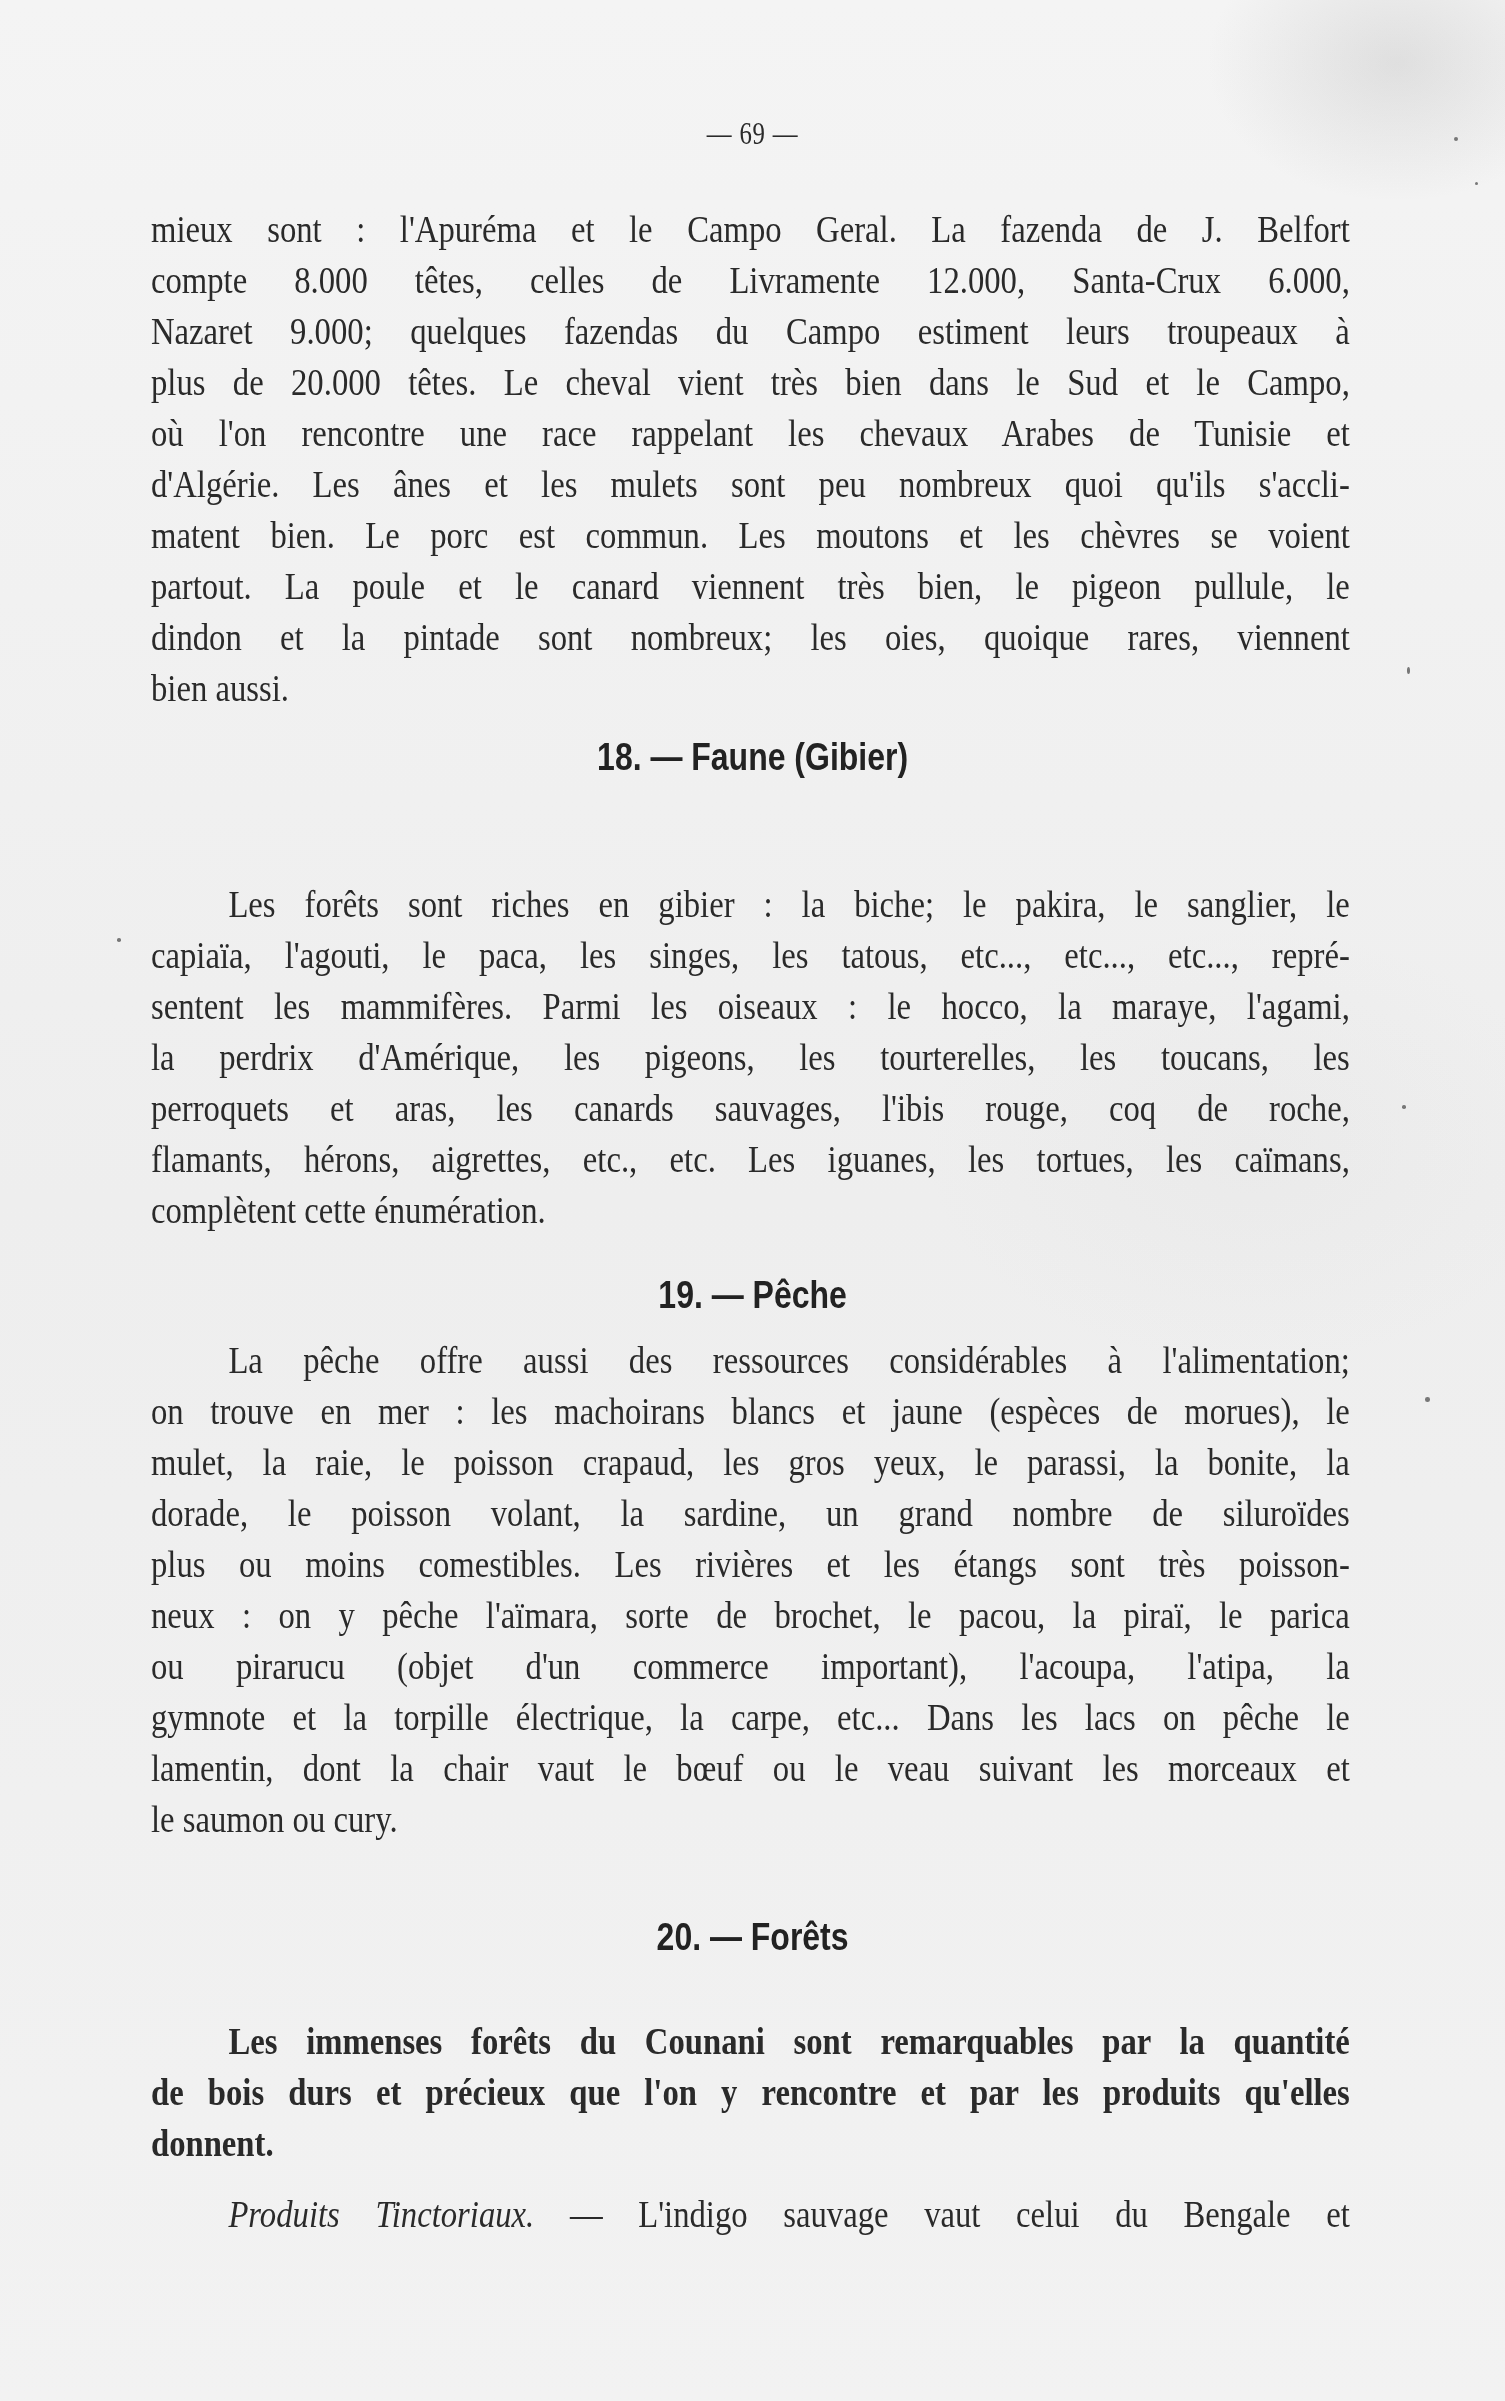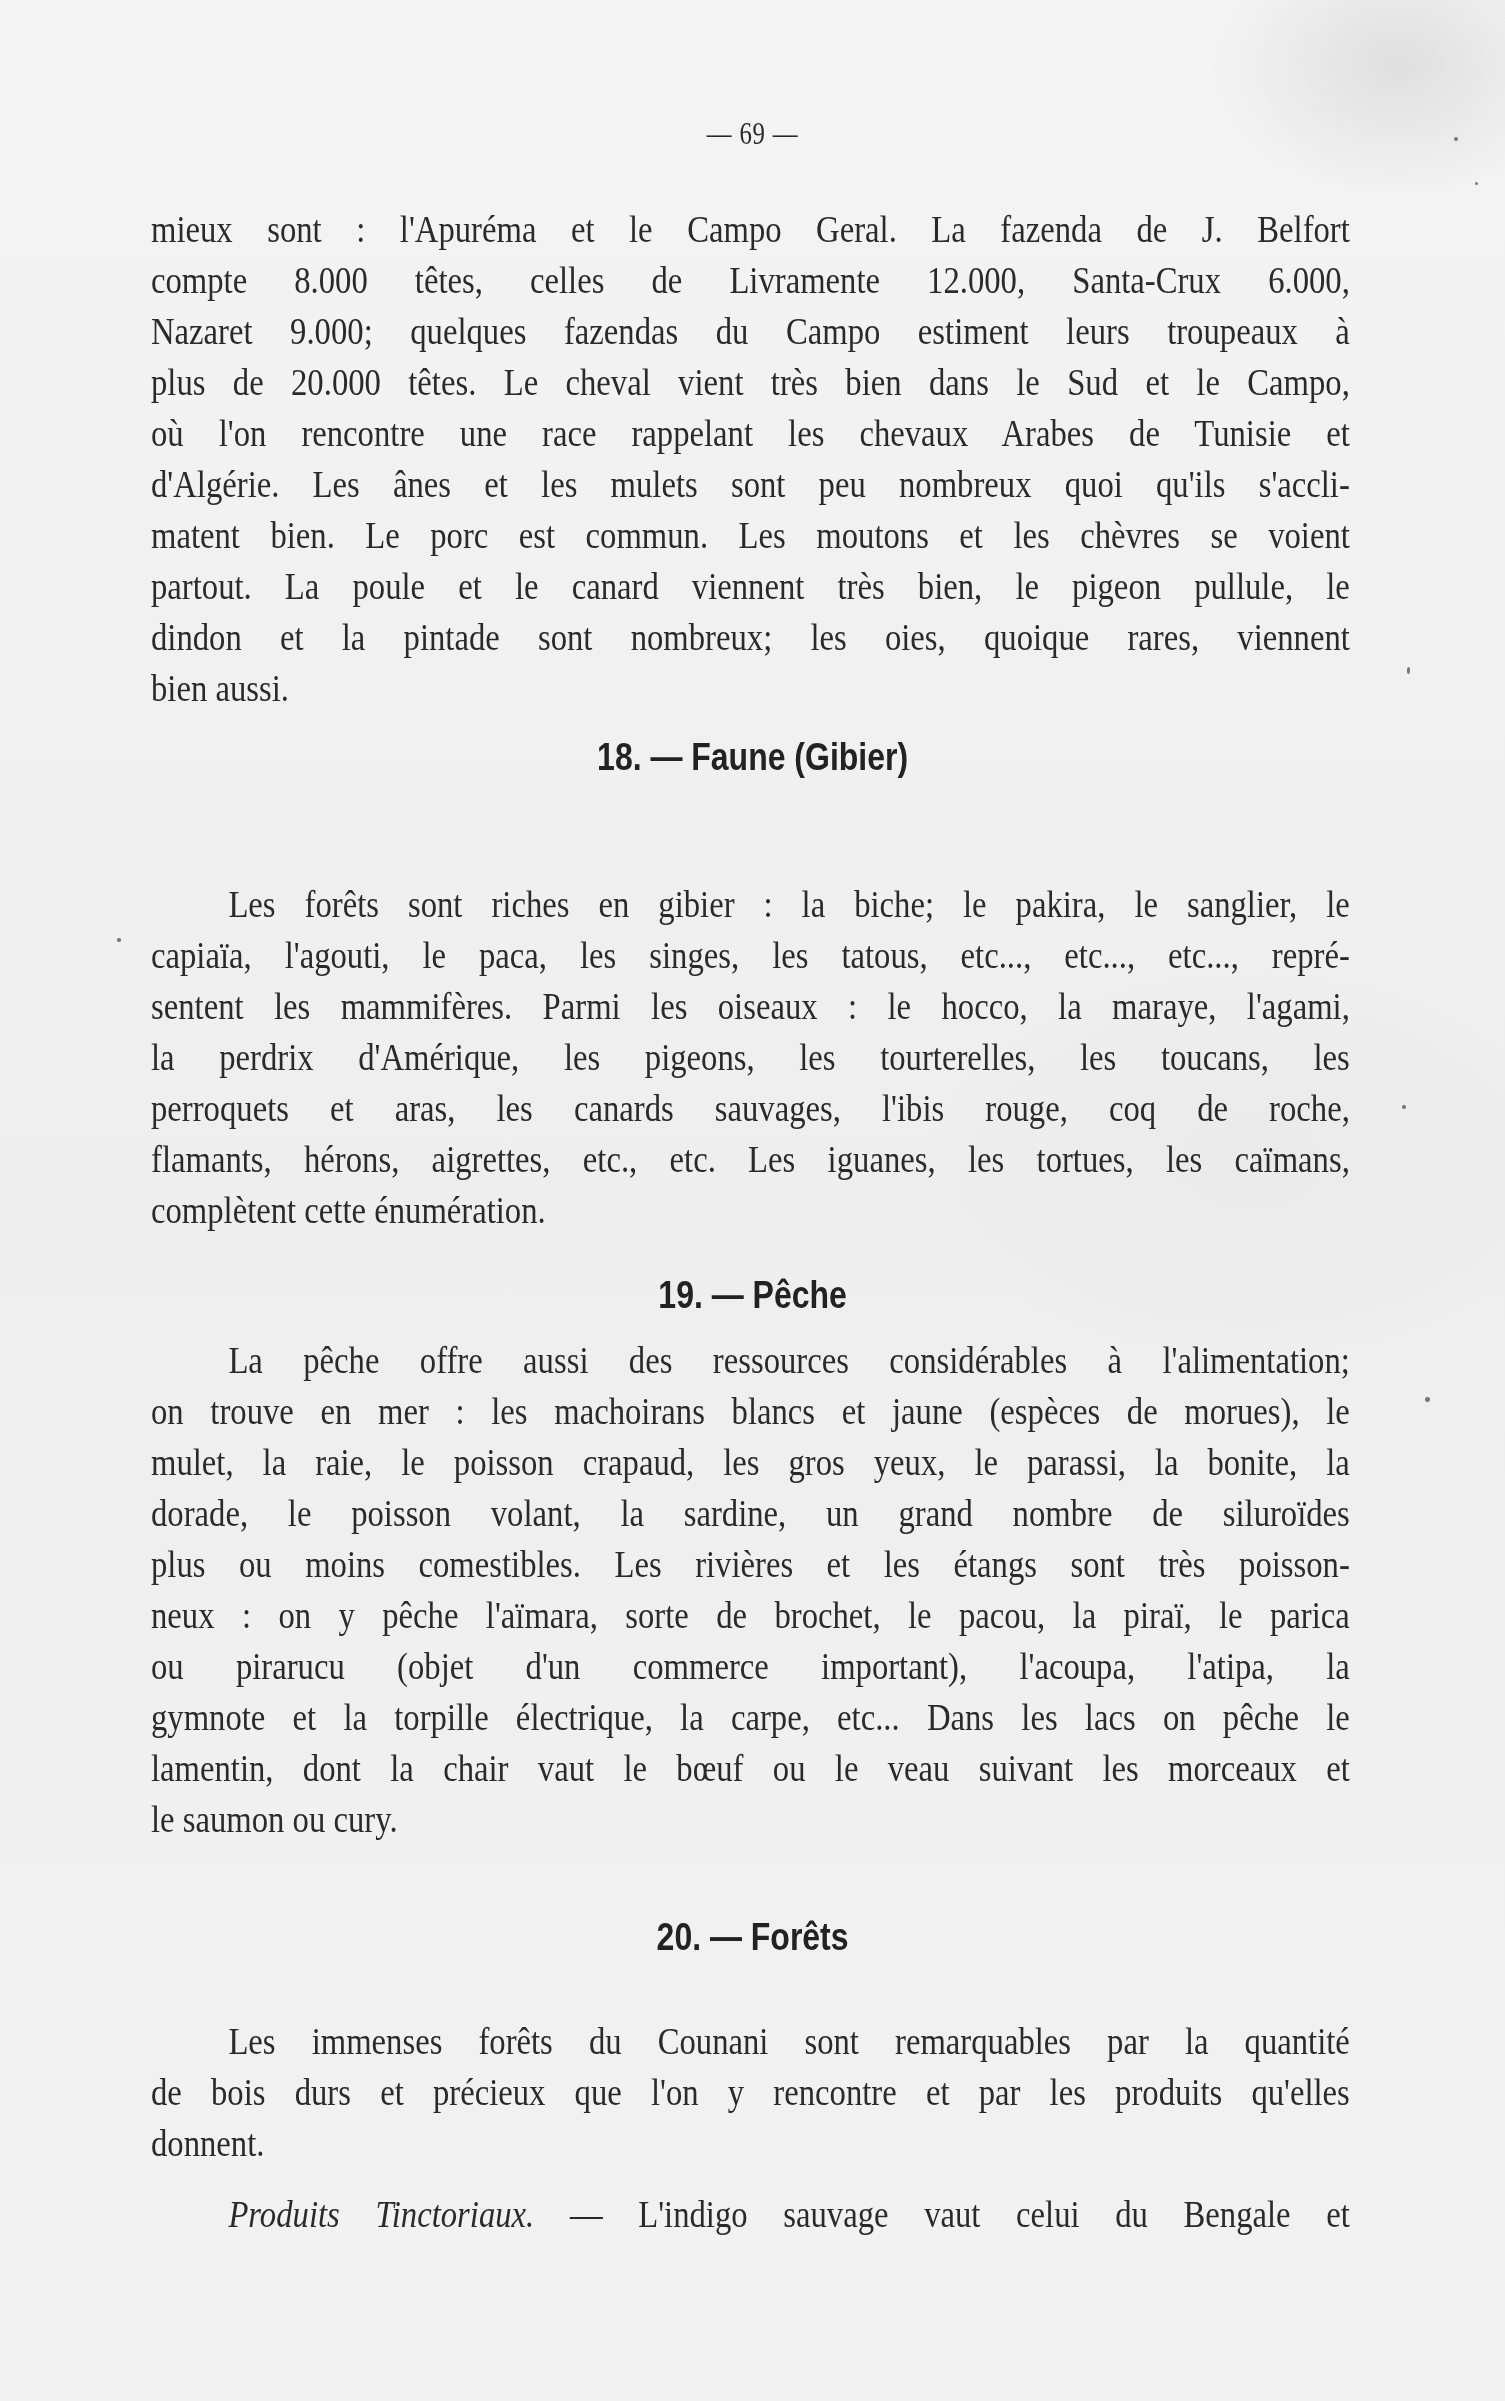--- a/index.html
+++ b/index.html
@@ -78,21 +78,21 @@
     <span class="line">dorade, le poisson volant, la sardine, un grand nombre de siluroïdes</span>
     <span class="line">plus ou moins comestibles. Les rivières et les étangs sont très poisson-</span>
     <span class="line">neux : on y pêche l'aïmara, sorte de brochet, le pacou, la piraï, le parica</span>
     <span class="line">ou pirarucu (objet d'un commerce important), l'acoupa, l'atipa, la</span>
     <span class="line">gymnote et la torpille électrique, la carpe, etc... Dans les lacs on pêche le</span>
     <span class="line">lamentin, dont la chair vaut le bœuf ou le veau suivant les morceaux et</span>
     <span class="line last">le saumon ou cury.</span>
   </div>
 
   <div class="heading" style="top:1915px;">20. — Forêts</div>
-  <div class="text-block" style="top:2016px;">
+  <div class="text-block" style="top:2016px;font-weight:bold;">
     <span class="line indent">Les immenses forêts du Counani sont remarquables par la quantité</span>
     <span class="line">de bois durs et précieux que l'on y rencontre et par les produits qu'elles</span>
     <span class="line last">donnent.</span>
   </div>
   <div class="text-block" style="top:2189px;">
     <span class="line indent"><span class="italic">Produits Tinctoriaux.</span><span> — L'indigo sauvage vaut celui du Bengale et</span></span>
   </div>
 
   <div class="speck" style="left:1454px;top:137px;width:4.2px;height:4.2px;"></div>
   <div class="speck" style="left:1475px;top:182px;width:3.1px;height:3.1px;"></div>

